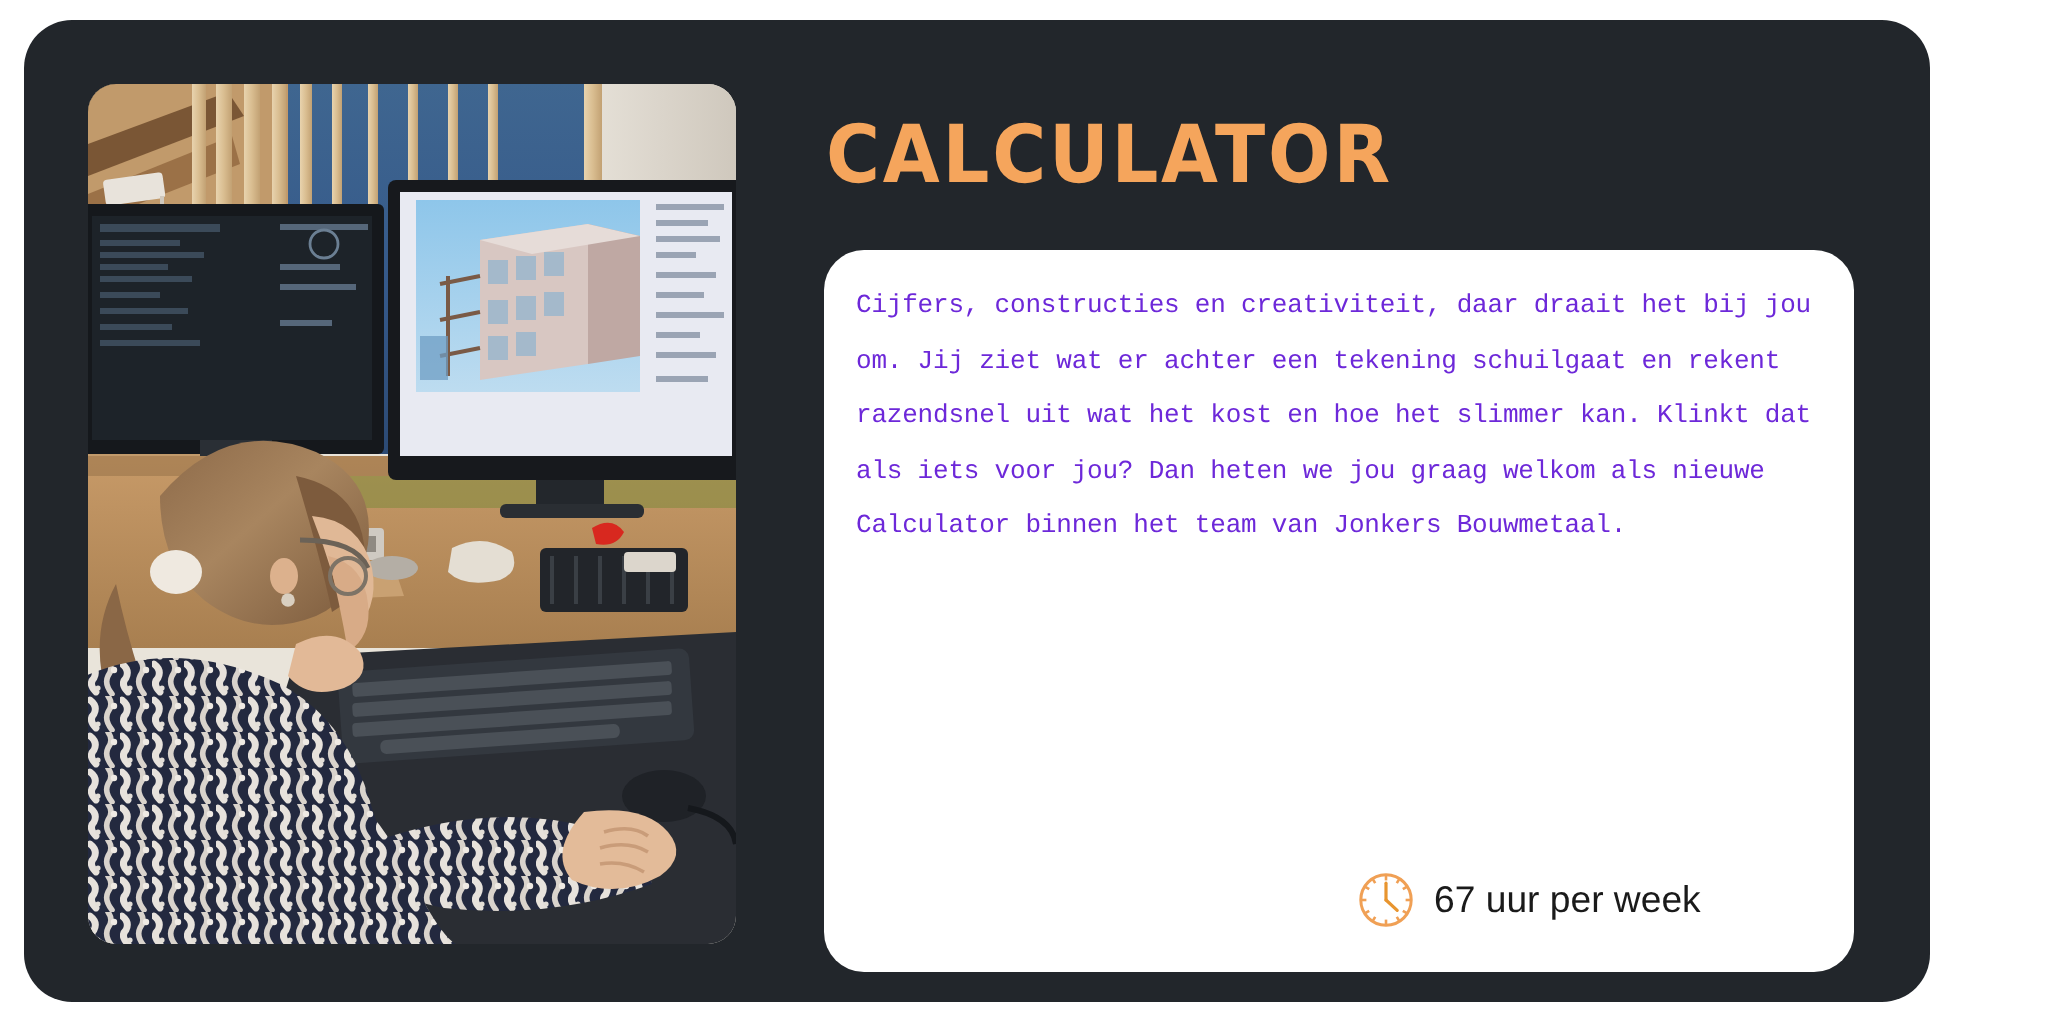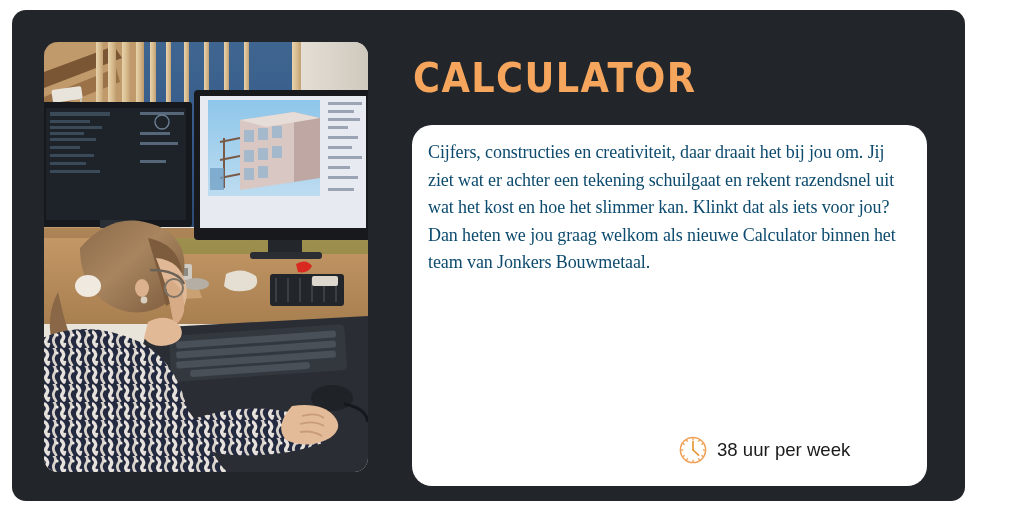--- a/index.html
+++ b/index.html
@@ -15,21 +15,21 @@
   }
 
   
   #vacancy-card {
     position: absolute;
     left: 12px;
     top: 10px;
     width: 953px;
     height: 491px;
     background: #22262b;
-    border-radius: 14px;
+    border-radius: 24px;
     box-sizing: border-box;
   }
 
   
   #photo {
     position: absolute;
     left: 32px;
     top: 32px;
     width: 324px;
     height: 430px;
@@ -72,25 +72,25 @@
     width: 515px;
     height: 361px;
     background: #ffffff;
     border-radius: 20px;
     box-sizing: border-box;
     padding: 14px 16px 0 16px;
   }
 
   #job-description {
     margin: 0;
-    color: #0c4a6e;
-    font-size: 18px;
+    color: #6d28d9;
+    font-size: 13px;
     line-height: 27.5px;
     letter-spacing: -0.1px;
-    font-family: Liberation Serif, serif;
+    font-family: Liberation Mono, monospace;
   }
 
   
   #meta-row {
     position: absolute;
     left: 0;
     bottom: 12px;
     width: 100%;
     height: 48px;
     box-sizing: border-box;
@@ -358,19 +358,19 @@
               <path d="M6.6 23.6 L8.6 22.4"></path>
               <path d="M25.4 11.6 L27.4 10.4"></path>
               <path d="M6.6 10.4 L8.6 11.6"></path>
               <path d="M25.4 22.4 L27.4 23.6"></path>
               <path d="M10.4 27.4 L11.6 25.4"></path>
               <path d="M22.4 8.6 L23.6 6.6"></path>
             </g>
             <path d="M17 17 L17 8.6" stroke="#e8952f" stroke-width="1.6" stroke-linecap="round"></path>
             <path d="M17 17 L22.6 22.2" stroke="#e8952f" stroke-width="1.6" stroke-linecap="round"></path>
           </svg>
-          <span class="meta-label">38 uur per week</span>
+          <span class="meta-label">67 uur per week</span>
         </div>
 
       </div>
     </div>
   </div>
 </div>
 
 </body></html>

